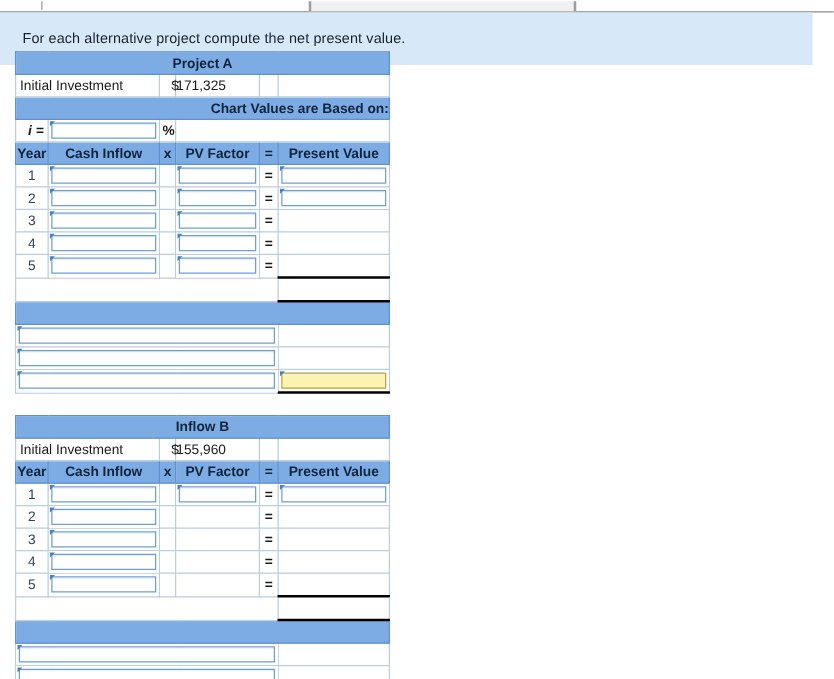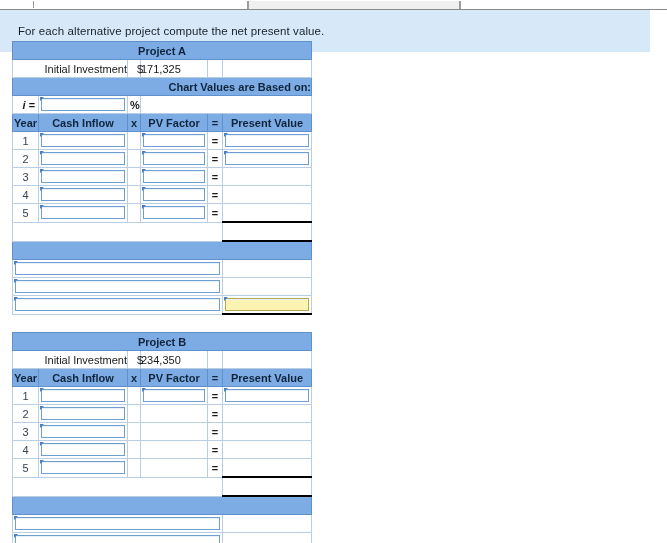--- a/index.html
+++ b/index.html
@@ -59,21 +59,21 @@
 
   .hdr-blue{
     background:#7dace4 !important;
     text-align:center;font-weight:bold;color:#10243c;
     border:1px solid #5e91cd !important;
   }
   .hdr-title{height:18px;font-size:11.5px;}
   .hdr-left{text-align:right;padding-left:3px !important;}
   .band{background:#7dace4 !important;border:1px solid #5e91cd !important;height:17px;}
 
-  .lbl{padding-left:3px !important;text-align:right;}
+  .lbl{padding-left:3px !important;text-align:left;}
   .yr{text-align:center;font-size:10.5px;color:#35424f;}
   .cur{text-align:left;padding-left:9px !important;}
   .num{text-align:left;padding-right:7px !important;}
   .pct{text-align:left;padding-left:2px !important;font-weight:bold;}
   .ieq{text-align:right;padding-right:3px !important;font-style:italic;font-weight:bold;}
   .eqs{text-align:center;font-weight:bold;font-size:11px;}
 
   .topline{border-top:2px solid #000000 !important;}
   .botline{border-bottom:2px solid #000000 !important;}
 
@@ -249,26 +249,26 @@
           </td>
           <td class="cell-in botline">
             <div class="inp yellow"></div>
             <div class="caret"></div>
           </td>
         </tr>
         <tr class="spacer-row">
           <td colspan="6"></td>
         </tr>
         <tr>
-          <td class="hdr-blue hdr-title" colspan="6">Project B</td>
+          <td class="hdr-blue hdr-title" colspan="6">Inflow B</td>
         </tr>
         <tr>
           <td class="lbl" colspan="2">Initial Investment</td>
           <td class="cur">$</td>
-          <td class="num">234,350</td>
+          <td class="num">155,960</td>
           <td></td>
           <td></td>
         </tr>
         <tr>
           <td class="hdr-blue">Year</td>
           <td class="hdr-blue">Cash Inflow</td>
           <td class="hdr-blue">x</td>
           <td class="hdr-blue">PV Factor</td>
           <td class="hdr-blue">=</td>
           <td class="hdr-blue">Present Value</td>

